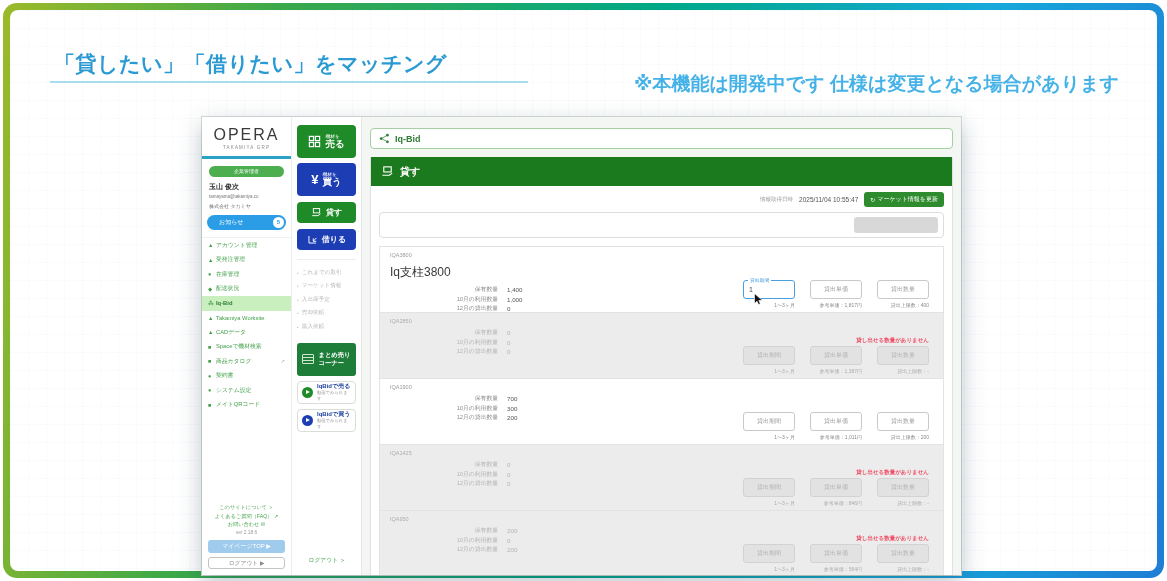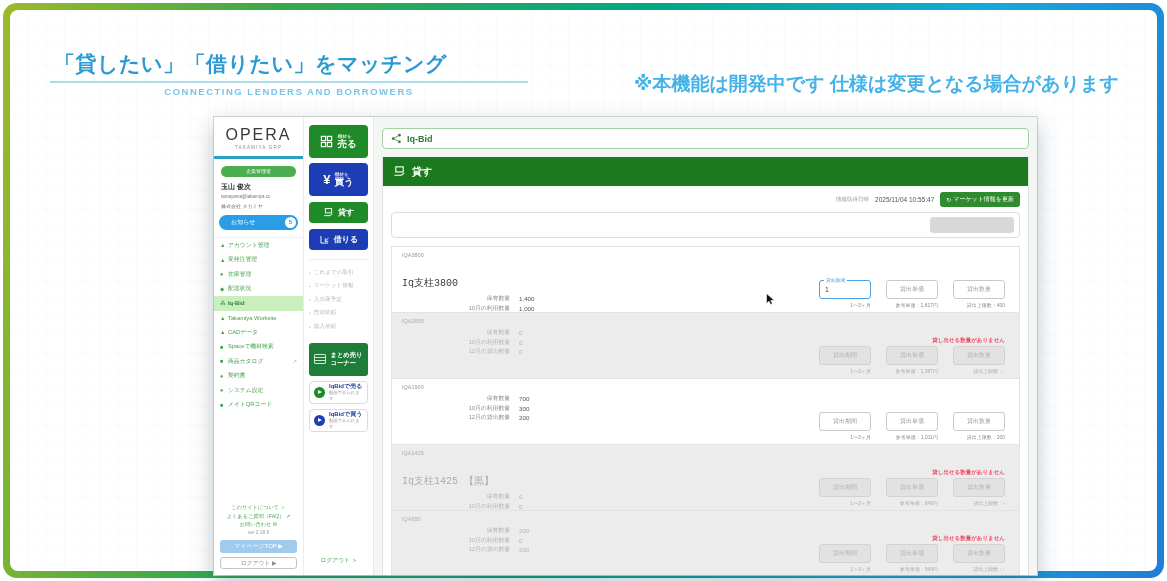--- a/index.html
+++ b/index.html
@@ -18,21 +18,21 @@
 
   
   .headline { position:absolute; left:44px; top:40px; font-size:21px; font-weight:bold;
     color:#2b9ad3; letter-spacing:0.5px; }
   .headline-rule { position:absolute; left:40px; top:71px; width:478px; height:2px; background:#aadcf0; }
   .subheadline { position:absolute; left:40px; top:76px; width:478px; text-align:center;
     font-size:9.5px; font-weight:bold; color:#7cc4e6; letter-spacing:1.5px; }
   .dev-note { position:absolute; right:38px; top:61px; font-size:19px; font-weight:bold; color:#45b2e7; }
 
   
-  .shot { position:absolute; left:204px; top:107px; width:823px; height:458px;
+  .shot { position:absolute; left:192px; top:107px; width:759px; height:458px;
     background:#f4f6f3; box-shadow:0 8px 22px rgba(30,60,80,.30), 0 0 0 1px #d8dcd8; overflow:hidden; }
 
   
   .col1 { position:absolute; left:0; top:0; bottom:0; width:90px; background:#fff; border-right:1px solid #ececec; }
   .logo { text-align:center; padding-top:9px; }
   .logo-title { font-size:16px; letter-spacing:2px; color:#3a3a3a; }
   .logo-sub { font-size:4.5px; letter-spacing:1.2px; color:#8a8a8a; margin-top:1px; }
   .logo-rule { height:3px; background:#2aa2c5; margin-top:6px; }
   .role-pill { margin:7px 7px 0; height:11px; border-radius:6px; background:#4cae4f; color:#fff;
     font-size:5px; line-height:11px; text-align:center; }
@@ -105,21 +105,21 @@
     font-family:inherit; }
   .search-panel { margin-top:4px; height:26px; border:1px solid #ddd; border-radius:4px; background:#fff;
     display:flex; align-items:center; justify-content:flex-end; padding:0 5px; }
   .search-disabled-btn { width:84px; height:16px; background:#d8d8d8; border-radius:3px; border:none; cursor:default; }
 
   
   .rows { margin-top:8px; border:1px solid #e3e3e3; border-bottom:none; }
   .item-row { position:relative; height:66px; background:#fff; border-bottom:1px solid #e3e3e3; padding:5px 10px; }
   .item-row.disabled { background:#ececec; }
   .item-code { font-size:5.5px; color:#9a9a9a; }
-  .item-name { font-size:10px; color:#3a3a3a; margin-top:18px;font-family:Liberation Mono, monospace; }
+  .item-name { font-size:12px; color:#3a3a3a; margin-top:6px; }
   .item-row.disabled .item-code, .item-row.disabled .item-name { color:#adadad; }
   .stats { margin-top:4px; }
   .stat { display:flex; font-size:5.8px; line-height:9.5px; }
   .stat-label { width:108px; text-align:right; color:#8c8c8c; }
   .stat-value { margin-left:9px; color:#555; font-size:6.2px; }
   .item-row.disabled .stat-label, .item-row.disabled .stat-value { color:#b5b5b5; }
   .warn { position:absolute; right:14px; top:24px; font-size:5.5px; color:#ef4c63; font-weight:bold; }
   .controls { position:absolute; right:14px; top:33px; display:flex; gap:15px; }
   .fgroup { width:52px; }
   .field { position:relative; height:19px; border:1px solid #c9c9c9; border-radius:3px; background:#fff;
@@ -137,21 +137,20 @@
 </style>
 </head>
 <body>
 
 <div class="stage">
   <div class="frame-border"></div>
   <div class="frame-inner">
 
     <div class="headline">「貸したい」「借りたい」をマッチング</div>
     <div class="headline-rule"></div>
-    <div class="subheadline">CONNECTING LENDERS AND BORROWERS</div>
     <div class="dev-note">※本機能は開発中です 仕様は変更となる場合があります</div>
 
     <div class="shot">
 
       <div class="col1">
         <div class="logo">
           <div class="logo-title">OPERA</div>
           <div class="logo-sub">TAKAMIYA GRP</div>
           <div class="logo-rule"></div>
         </div>
@@ -449,21 +448,20 @@
                     <div class="fgroup">
                       <div class="field">
                         <span>貸出数量</span>
                       </div>
                       <div class="fhelp">貸出上限数：200</div>
                     </div>
                   </div>
                 </div>
                 <div class="item-row disabled">
                   <div class="item-code">IQA1425</div>
-                  <div class="item-name">Iq支柱1425 【黒】</div>
                   <div class="stats">
                     <div class="stat">
                       <span class="stat-label">保有数量</span>
                       <span class="stat-value">0</span>
                     </div>
                     <div class="stat">
                       <span class="stat-label">10月の利用数量</span>
                       <span class="stat-value">0</span>
                     </div>
                     <div class="stat">

